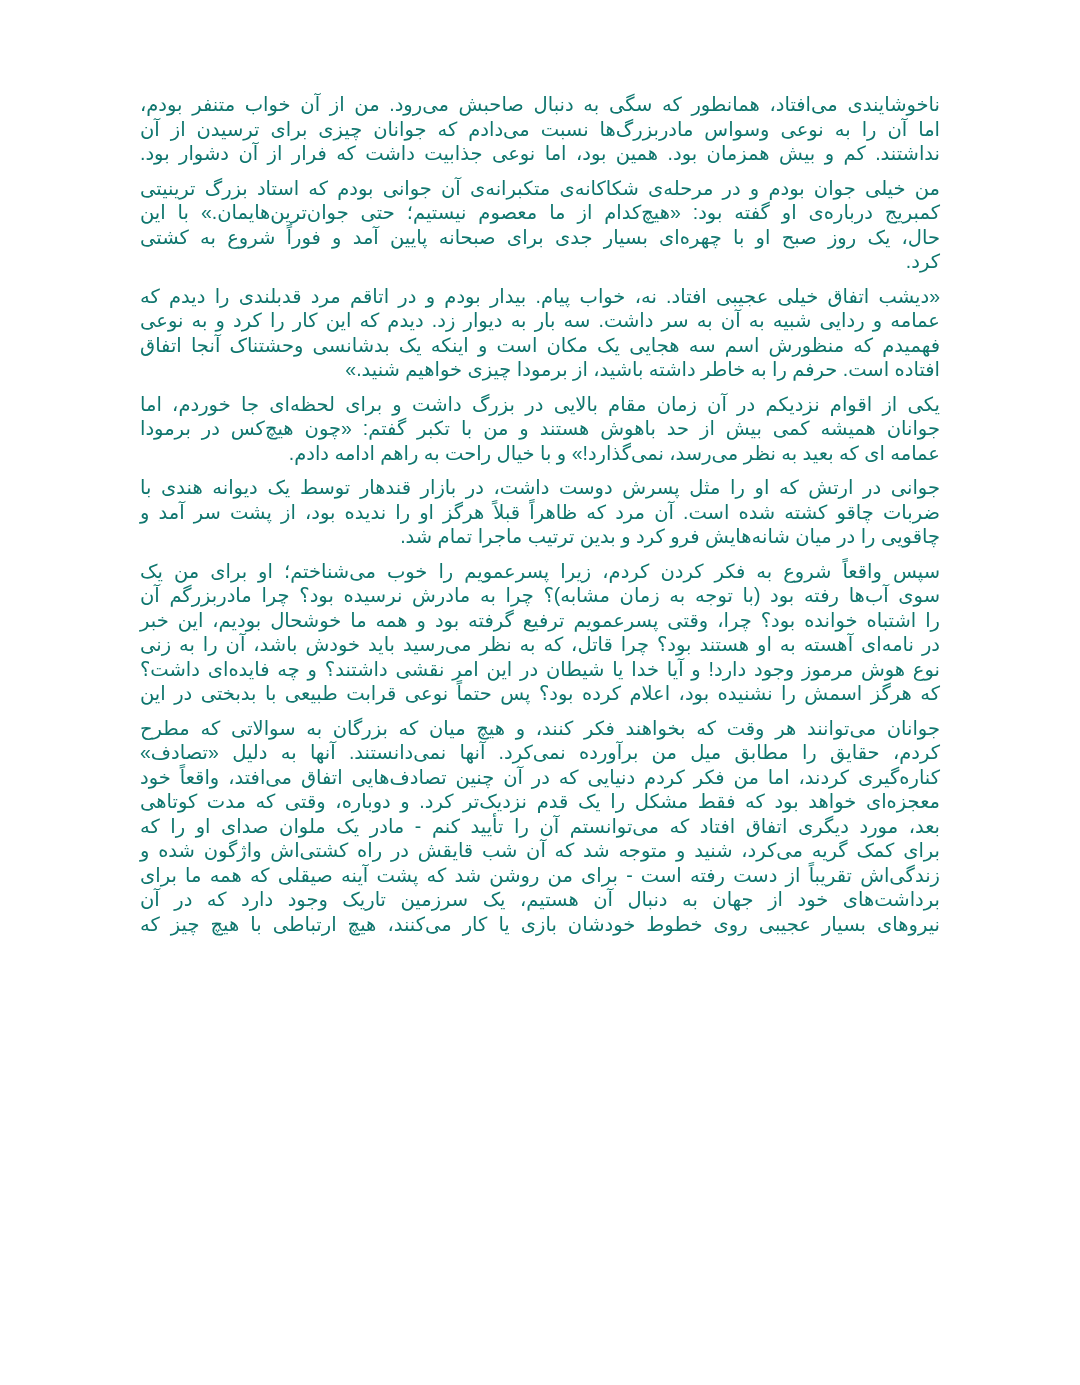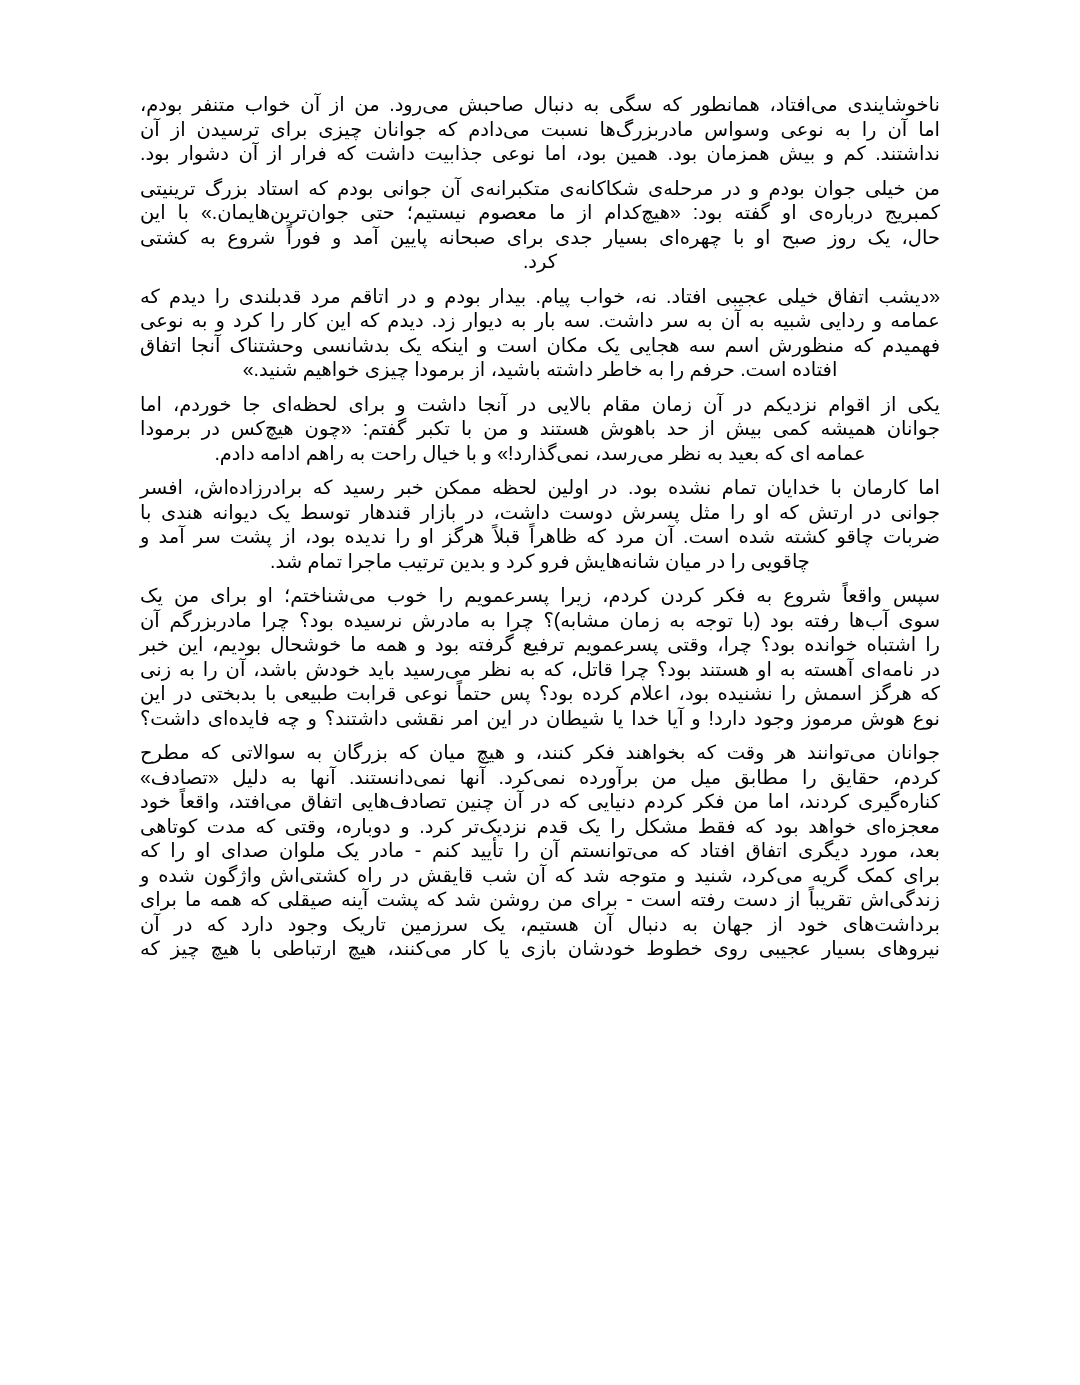--- a/index.html
+++ b/index.html
@@ -6,29 +6,28 @@
   body { width: 1080px; height: 1385px; overflow: hidden; position: relative; }
   .page {
     position: absolute;
     left: 140px;
     top: 92px;
     width: 800px;
     direction: rtl;
     text-align: right;
     font-family: "Liberation Sans", "DejaVu Sans", sans-serif;
     font-size: 19.5px;
-    color: #000000;
+    color: #0f766e;
   }
   .para { margin: 0 0 10px 0; }
   .line {
     display: block;
     height: 24.5px;
     line-height: 24.5px;
     white-space: nowrap;
-    text-align: center;
   }
   .line.j { text-align: justify; text-align-last: justify; }
 </style>
 </head>
 <body>
 
 <div class="page">
   <div class="para">
     <span class="line j">ناخوشایندی می‌افتاد، همانطور که سگی به دنبال صاحبش می‌رود. من از آن خواب متنفر بودم،</span>
     <span class="line j">اما آن را به نوعی وسواس مادربزرگ‌ها نسبت می‌دادم که جوانان چیزی برای ترسیدن از آن</span>
@@ -40,37 +39,36 @@
     <span class="line j">حال، یک روز صبح او با چهره‌ای بسیار جدی برای صبحانه پایین آمد و فوراً شروع به کشتی</span>
     <span class="line">کرد.</span>
   </div>
   <div class="para">
     <span class="line j">«دیشب اتفاق خیلی عجیبی افتاد. نه، خواب پیام. بیدار بودم و در اتاقم مرد قدبلندی را دیدم که</span>
     <span class="line j">عمامه و ردایی شبیه به آن به سر داشت. سه بار به دیوار زد. دیدم که این کار را کرد و به نوعی</span>
     <span class="line j">فهمیدم که منظورش اسم سه هجایی یک مکان است و اینکه یک بدشانسی وحشتناک آنجا اتفاق</span>
     <span class="line">افتاده است. حرفم را به خاطر داشته باشید، از برمودا چیزی خواهیم شنید.»</span>
   </div>
   <div class="para">
-    <span class="line j">یکی از اقوام نزدیکم در آن زمان مقام بالایی در آنجا داشت و برای لحظه‌ای جا خوردم، اما</span>
+    <span class="line j">یکی از اقوام نزدیکم در آن زمان مقام بالایی در بزرگ داشت و برای لحظه‌ای جا خوردم، اما</span>
     <span class="line j">جوانان همیشه کمی بیش از حد باهوش هستند و من با تکبر گفتم: «چون هیچ‌کس در برمودا</span>
     <span class="line">عمامه ای که بعید به نظر می‌رسد، نمی‌گذارد!» و با خیال راحت به راهم ادامه دادم.</span>
   </div>
   <div class="para">
-    <span class="line j">اما کارمان با خدایان تمام نشده بود. در اولین لحظه ممکن خبر رسید که برادرزاده‌اش، افسر</span>
     <span class="line j">جوانی در ارتش که او را مثل پسرش دوست داشت، در بازار قندهار توسط یک دیوانه هندی با</span>
     <span class="line j">ضربات چاقو کشته شده است. آن مرد که ظاهراً قبلاً هرگز او را ندیده بود، از پشت سر آمد و</span>
     <span class="line">چاقویی را در میان شانه‌هایش فرو کرد و بدین ترتیب ماجرا تمام شد.</span>
   </div>
   <div class="para">
     <span class="line j">سپس واقعاً شروع به فکر کردن کردم، زیرا پسرعمویم را خوب می‌شناختم؛ او برای من یک</span>
     <span class="line j">سوی آب‌ها رفته بود (با توجه به زمان مشابه)؟ چرا به مادرش نرسیده بود؟ چرا مادربزرگم آن</span>
     <span class="line j">را اشتباه خوانده بود؟ چرا، وقتی پسرعمویم ترفیع گرفته بود و همه ما خوشحال بودیم، این خبر</span>
     <span class="line j">در نامه‌ای آهسته به او هستند بود؟ چرا قاتل، که به نظر می‌رسید باید خودش باشد، آن را به زنی</span>
+    <span class="line j">نوع هوش مرموز وجود دارد! و آیا خدا یا شیطان در این امر نقشی داشتند؟ و چه فایده‌ای داشت؟</span>
     <span class="line j">که هرگز اسمش را نشنیده بود، اعلام کرده بود؟ پس حتماً نوعی قرابت طبیعی با بدبختی در این</span>
-    <span class="line j">نوع هوش مرموز وجود دارد! و آیا خدا یا شیطان در این امر نقشی داشتند؟ و چه فایده‌ای داشت؟</span>
   </div>
   <div class="para">
     <span class="line j">جوانان می‌توانند هر وقت که بخواهند فکر کنند، و هیچ میان که بزرگان به سوالاتی که مطرح</span>
     <span class="line j">کردم، حقایق را مطابق میل من برآورده نمی‌کرد. آنها نمی‌دانستند. آنها به دلیل «تصادف»</span>
     <span class="line j">کناره‌گیری کردند، اما من فکر کردم دنیایی که در آن چنین تصادف‌هایی اتفاق می‌افتد، واقعاً خود</span>
     <span class="line j">معجزه‌ای خواهد بود که فقط مشکل را یک قدم نزدیک‌تر کرد. و دوباره، وقتی که مدت کوتاهی</span>
     <span class="line j">بعد، مورد دیگری اتفاق افتاد که می‌توانستم آن را تأیید کنم - مادر یک ملوان صدای او را که</span>
     <span class="line j">برای کمک گریه می‌کرد، شنید و متوجه شد که آن شب قایقش در راه کشتی‌اش واژگون شده و</span>
     <span class="line j">زندگی‌اش تقریباً از دست رفته است - برای من روشن شد که پشت آینه صیقلی که همه ما برای</span>
     <span class="line j">برداشت‌های خود از جهان به دنبال آن هستیم، یک سرزمین تاریک وجود دارد که در آن</span>

